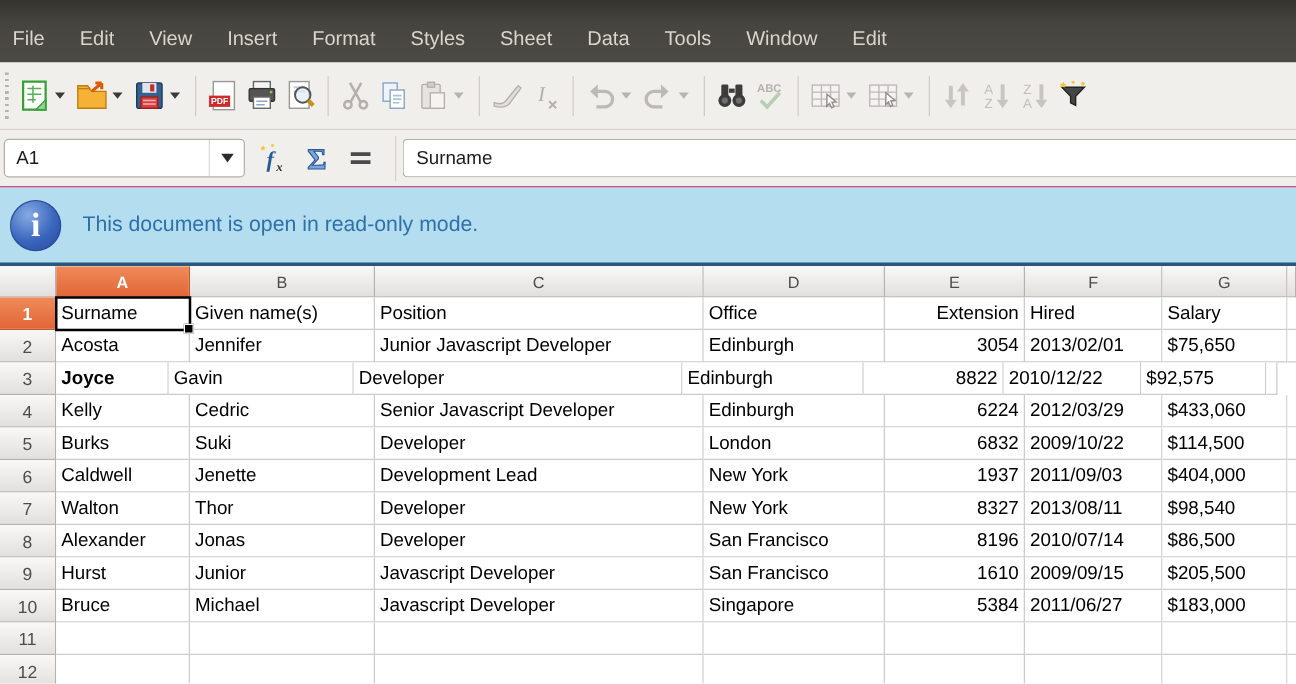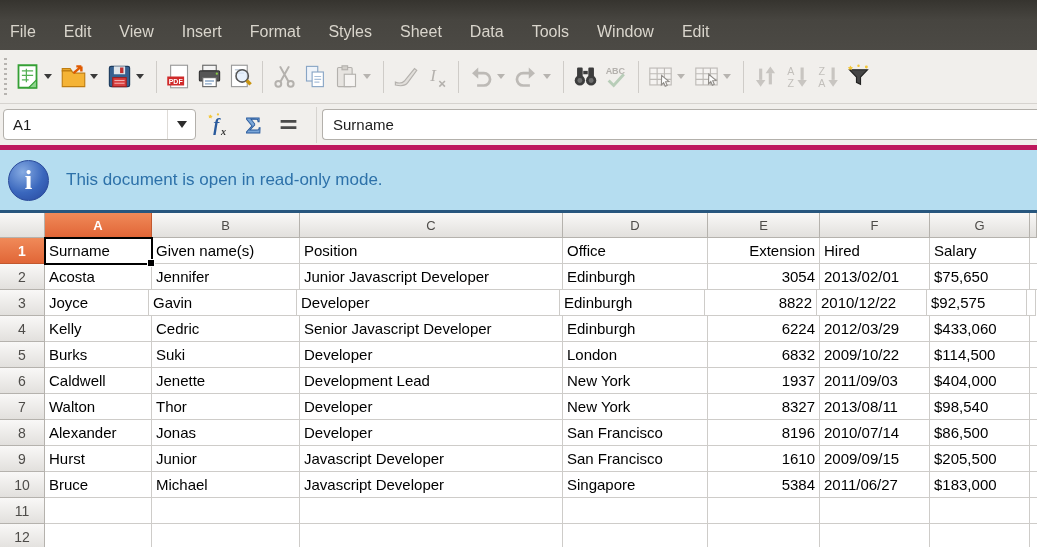--- a/index.html
+++ b/index.html
@@ -19,21 +19,21 @@
     background:repeating-linear-gradient(180deg,#b7b4b0 0 2px,transparent 2px 5px);
     background-size:3px 100%; background-repeat:no-repeat; background-position:1px 0; }
   .tb-btn { display:flex; align-items:center; padding:2px 1px; margin:0 1px; border-radius:3px; }
   .tb-btn svg { width:27px; height:27px; display:block; }
   .tb-drop { width:0; height:0; border-left:4px solid transparent; border-right:4px solid transparent;
     border-top:5px solid #3a3a3a; margin:0 4px 0 3px; }
   .tb-btn.disabled .tb-drop { border-top-color:#b7b4b0; }
   .tb-sep { width:1px; height:32px; background:#cfccc8; margin:0 6px; flex:none; }
 
   
-  .formulabar { height:46px; background:#f1efec; border-bottom:5px solid #be185d;
+  .formulabar { height:46px; background:#f1efec; border-bottom:1px solid #be185d;
     display:flex; align-items:center; padding-left:3px; }
   .namebox { width:193px; height:31px; background:#fff; border:1px solid #b3b0ab;
     border-radius:4px; display:flex; align-items:center; overflow:hidden; }
   .namebox .ref { flex:1; padding-left:9px; font-size:15px; color:#1c1c1c; }
   .nb-sep { width:1px; height:29px; background:#dedbd7; }
   .nb-drop { width:27px; display:flex; align-items:center; justify-content:center; height:100%; }
   .nb-drop i { width:0; height:0; border-left:5px solid transparent; border-right:5px solid transparent;
     border-top:7px solid #2c2c2c; }
   .fb-group { display:flex; align-items:center; margin:0 5px; }
   .fb-ico { width:27px; height:27px; margin:0 4px; }
@@ -380,21 +380,21 @@
         <div class="cell" style="width: 148px;">Jennifer</div>
         <div class="cell" style="width: 263px;">Junior Javascript Developer</div>
         <div class="cell" style="width: 145px;">Edinburgh</div>
         <div class="cell num" style="width: 112px;">3054</div>
         <div class="cell" style="width: 110px;">2013/02/01</div>
         <div class="cell" style="width: 100px;">$75,650</div>
         <div class="cell" style="width: 7px;"></div>
       </div>
       <div class="grid-row">
         <div class="gh rowhead">3</div>
-        <div class="cell" style="width: 104px;">Joyce</div>
+        <div class="cell" style="width: 90px; font-weight: bold;">Joyce</div>
         <div class="cell" style="width: 148px;">Gavin</div>
         <div class="cell" style="width: 263px;">Developer</div>
         <div class="cell" style="width: 145px;">Edinburgh</div>
         <div class="cell num" style="width: 112px;">8822</div>
         <div class="cell" style="width: 110px;">2010/12/22</div>
         <div class="cell" style="width: 100px;">$92,575</div>
         <div class="cell" style="width: 7px;"></div>
       </div>
       <div class="grid-row">
         <div class="gh rowhead">4</div>

